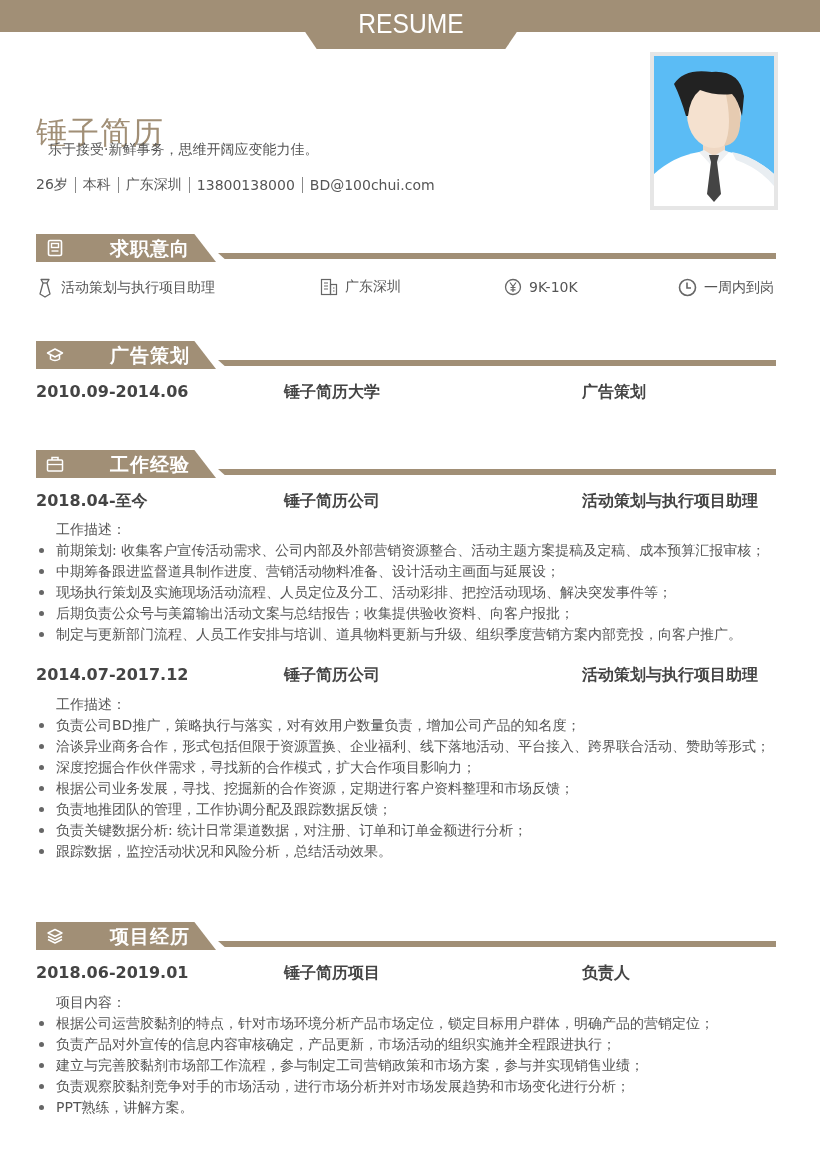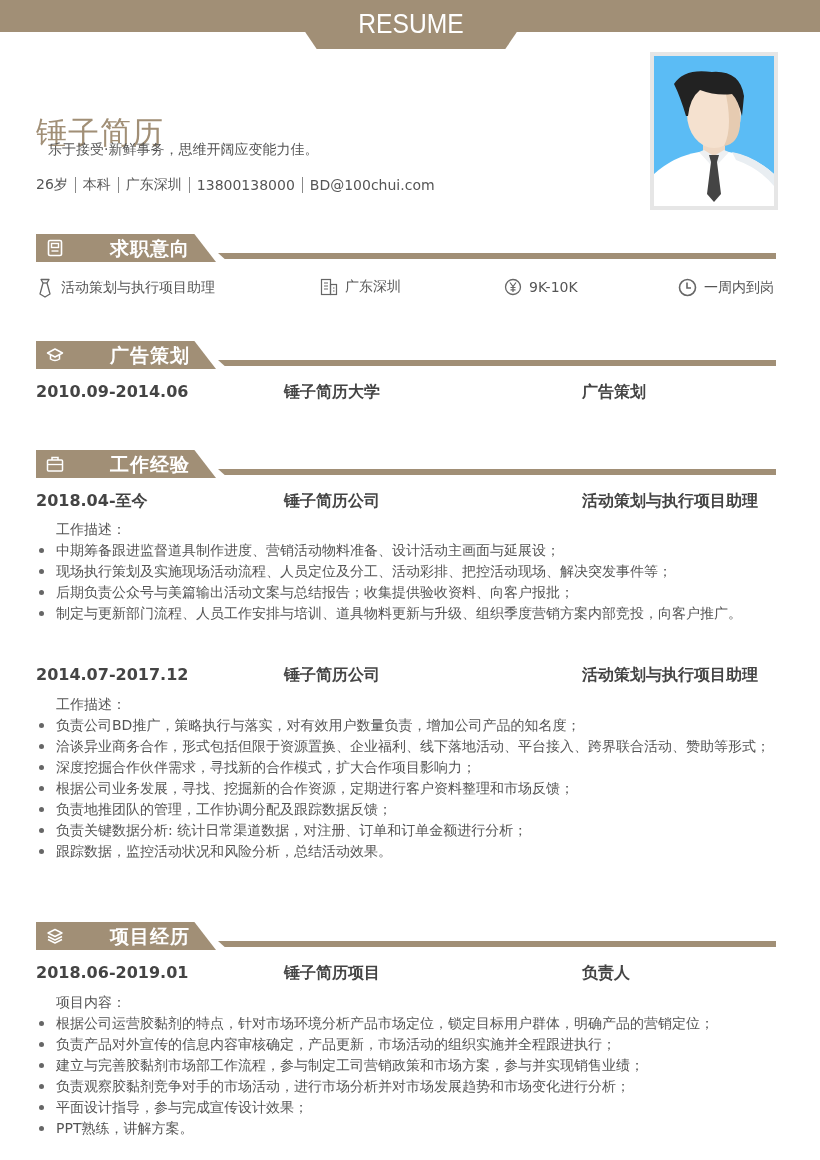--- a/index.html
+++ b/index.html
@@ -152,20 +152,21 @@
   <div class="sh-title">工作经验</div>
 </div>
 
 <div class="row3" style="top:491px;">
   <span class="c1">2018.04-至今</span>
   <span class="c2">锤子简历公司</span>
   <span class="c3">活动策划与执行项目助理</span>
 </div>
 <div class="desc-label" style="top:521px;">工作描述：</div>
 <ul class="bullets" style="top:540px;">
+  <li>前期策划: 收集客户宣传活动需求、公司内部及外部营销资源整合、活动主题方案提稿及定稿、成本预算汇报审核；</li>
   <li>中期筹备跟进监督道具制作进度、营销活动物料准备、设计活动主画面与延展设；</li>
   <li>现场执行策划及实施现场活动流程、人员定位及分工、活动彩排、把控活动现场、解决突发事件等；</li>
   <li>后期负责公众号与美篇输出活动文案与总结报告；收集提供验收资料、向客户报批；</li>
   <li>制定与更新部门流程、人员工作安排与培训、道具物料更新与升级、组织季度营销方案内部竞投，向客户推广。</li>
 </ul>
 
 <div class="row3" style="top:665px;">
   <span class="c1">2014.07-2017.12</span>
   <span class="c2">锤子简历公司</span>
   <span class="c3">活动策划与执行项目助理</span>
@@ -196,15 +197,14 @@
   <span class="c1">2018.06-2019.01</span>
   <span class="c2">锤子简历项目</span>
   <span class="c3">负责人</span>
 </div>
 <div class="desc-label" style="top:994px;">项目内容：</div>
 <ul class="bullets" style="top:1013px;">
   <li>根据公司运营胶黏剂的特点，针对市场环境分析产品市场定位，锁定目标用户群体，明确产品的营销定位；</li>
   <li>负责产品对外宣传的信息内容审核确定，产品更新，市场活动的组织实施并全程跟进执行；</li>
   <li>建立与完善胶黏剂市场部工作流程，参与制定工司营销政策和市场方案，参与并实现销售业绩；</li>
   <li>负责观察胶黏剂竞争对手的市场活动，进行市场分析并对市场发展趋势和市场变化进行分析；</li>
-  <li>平面设计指导，参与完成宣传设计效果；</li>
   <li>PPT熟练，讲解方案。</li>
 </ul>
 
 </body></html>

